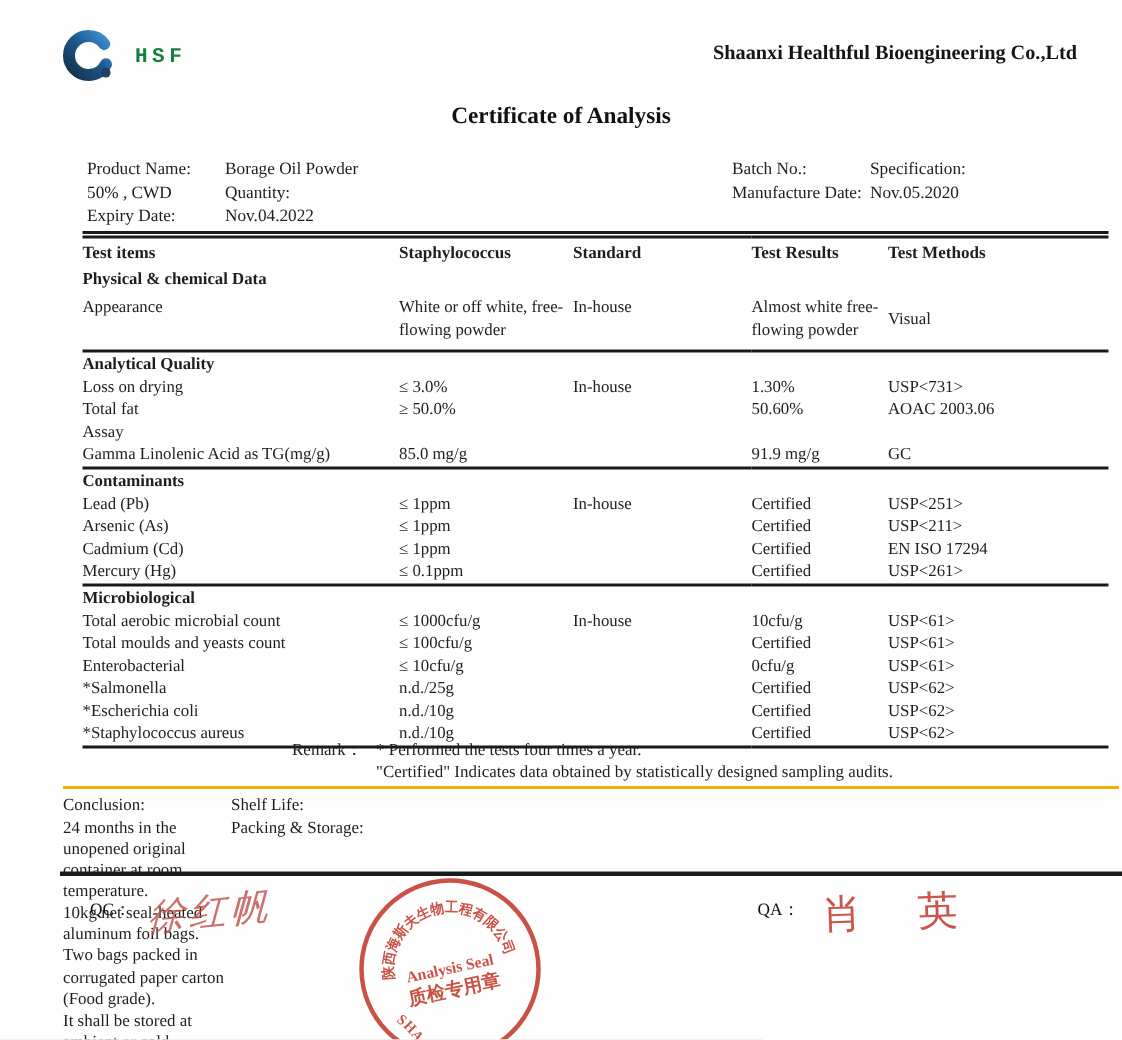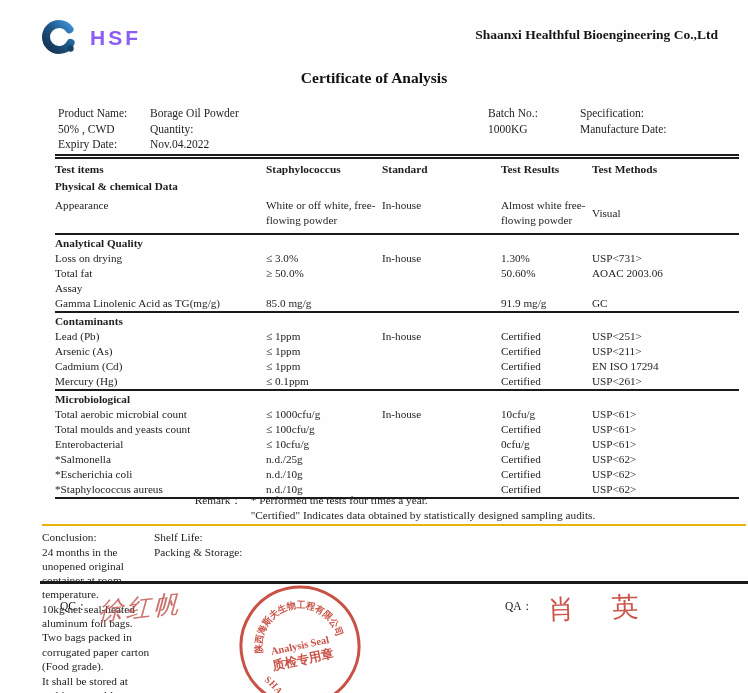--- a/index.html
+++ b/index.html
@@ -4,22 +4,22 @@
 <style>
   html,body { margin:0; padding:0; background:#e8e8e8; }
   .page {
     position:relative; width:748px; height:693px; margin:0 auto;
     background:#fefefe; overflow:hidden;
     font-family:"Liberation Serif", serif; color:#1e1e1e;
   }
   
   .logo-wrap { position:absolute; top:18px; left:40px; display:flex; align-items:center; }
   .logo-text {
-    font-family:Liberation Sans, sans-serif; font-weight:bold;
-    font-size:21px; letter-spacing:3px; color:#8b5cf6; margin-left:8px;
+    font-family:Liberation Mono, monospace; font-weight:bold;
+    font-size:14px; letter-spacing:3px; color:#15803d; margin-left:8px;
   }
   .company-name {
     position:absolute; top:27px; right:30px;
     font-weight:bold; font-size:13.5px; color:#151515;
   }
   .doc-title {
     position:absolute; top:69px; left:0; width:100%;
     text-align:center; font-weight:bold; font-size:15.5px; color:#111;
   }
   
@@ -94,23 +94,23 @@
   <div class="doc-title">Certificate of Analysis</div>
 
   <div class="product-info">
     <div>Product Name:</div>
     <div>Borage Oil Powder</div>
     <div>Batch No.:</div>
 
     <div>Specification:</div>
     <div>50% , CWD</div>
     <div>Quantity:</div>
-    <div>1000KG</div>
 
     <div>Manufacture Date:</div>
+    <div>Nov.05.2020</div>
     <div>Expiry Date:</div>
     <div>Nov.04.2022</div>
   </div>
 
   <div class="rule" style="top:154px; left:55px; width:684px; height:2px;"></div>
 
   <table class="coa">
     <colgroup>
       <col style="width:211px">
         <col style="width:116px">

